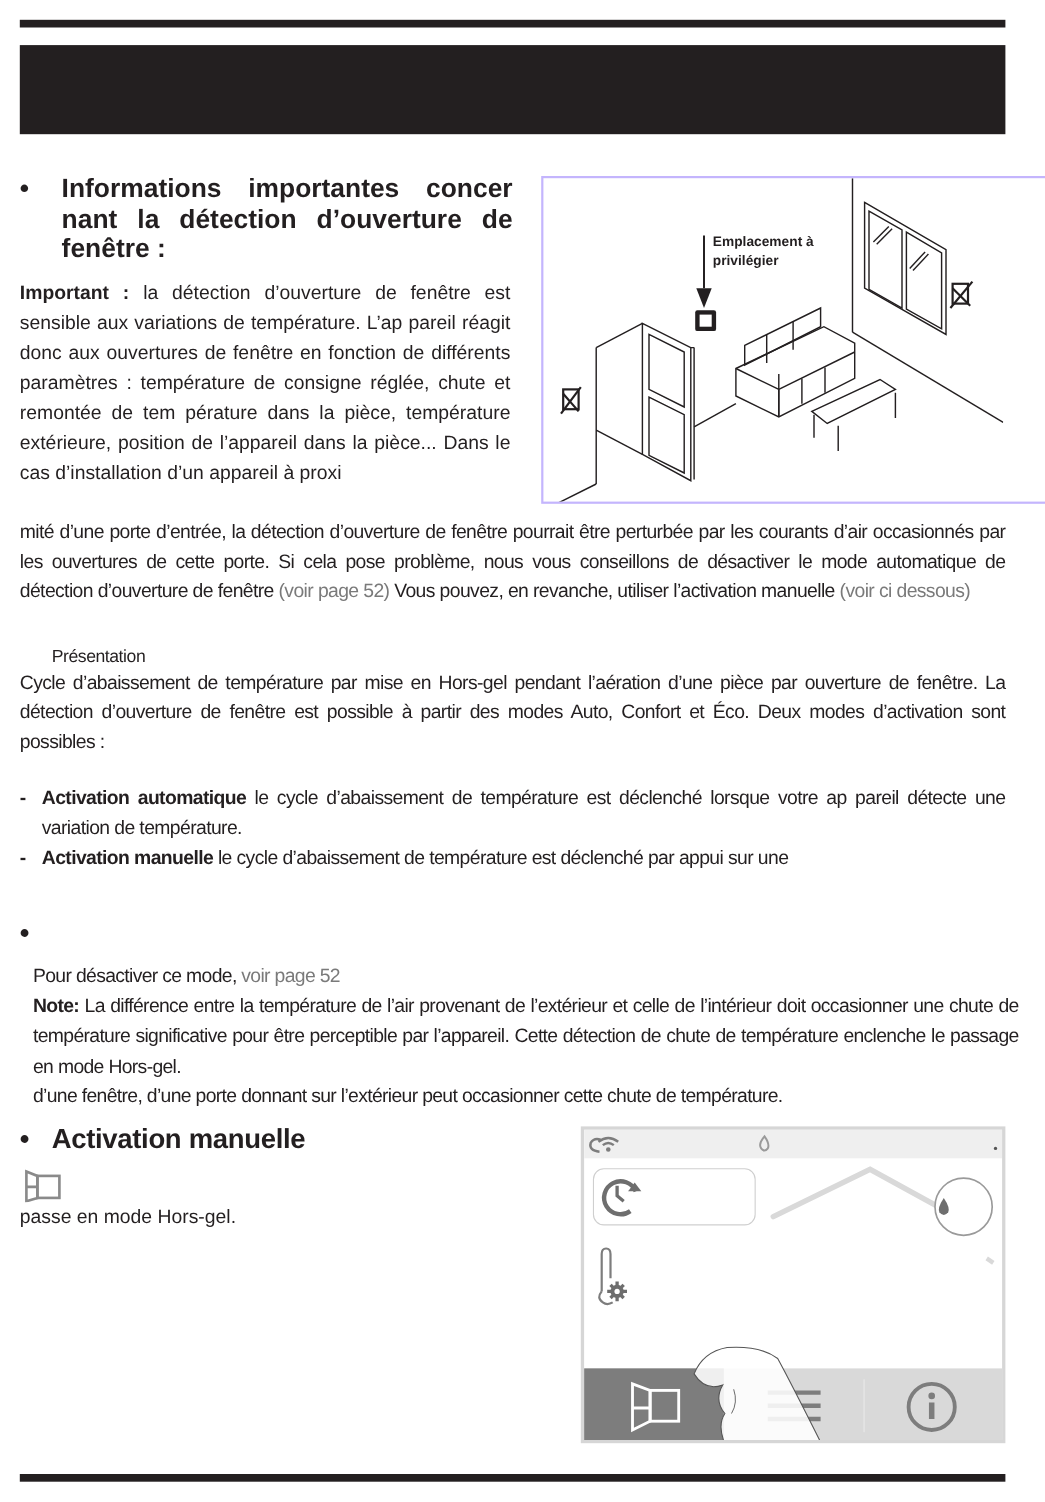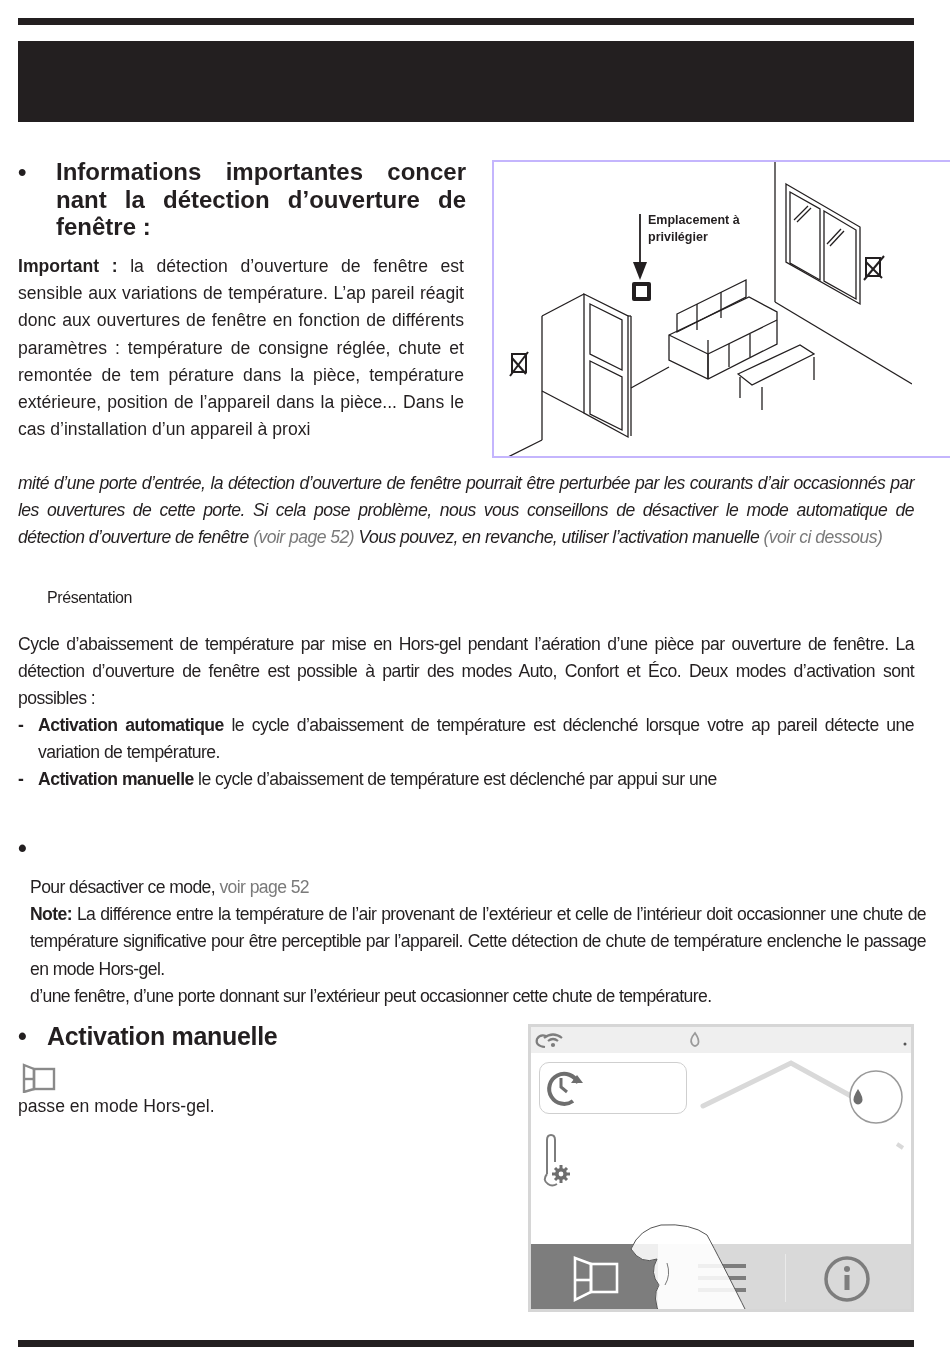--- a/index.html
+++ b/index.html
@@ -13,24 +13,24 @@
   .h-bullet { position: absolute; font-weight: bold; color: #231f20; }
   .h-bullet .dot { position: absolute; left: 0; top: 0; }
   .sec1-title { left: 18px; top: 158px; width: 448px; font-size: 24px; line-height: 27.5px; }
   .sec1-title .txt { display: block; margin-left: 38px; text-align: justify; text-align-last: left; }
 
   .para { position: absolute; font-size: 17.6px; line-height: 27.2px; color: #231f20; text-align: justify; }
   .para b { font-weight: bold; }
   .link { color: #7a7a7a; }
 
   .p-left { left: 18px; top: 253px; width: 446px; }
-  .p-full { left: 18px; top: 470px; width: 896px; letter-spacing: -0.55px; word-spacing: 0px; font-style: italic; }
+  .p-full { left: 18px; top: 470px; width: 896px; letter-spacing: -0.55px; word-spacing: 0px; }
 
   .pres-title { position: absolute; left: 47px; top: 589px; font-size: 16px; font-weight: normal; letter-spacing: -0.4px; }
-  .p-pres { left: 18px; top: 631px; width: 896px; letter-spacing: -0.55px; }
+  .p-pres { left: 18px; top: 607px; width: 896px; letter-spacing: -0.55px; }
   .list { position: absolute; left: 18px; top: 712px; width: 896px; font-size: 17.6px; line-height: 27.2px; letter-spacing: -0.55px; }
   .list .li { position: relative; padding-left: 20px; text-align: justify; }
   .list .li .dash { position: absolute; left: 0; top: 0; font-weight: bold; }
 
   .sec2-title { left: 18px; top: 832px; font-size: 25px; line-height: 32px; letter-spacing: -0.6px; }
   .sec2-title .txt { margin-left: 29px; }
   .p-auto { left: 18px; top: 874px; width: 896px; letter-spacing: -0.6px; margin-left: 12px; }
 
   .sec3-title { left: 18px; top: 1020px; font-size: 25px; line-height: 32px; letter-spacing: -0.3px; }
   .sec3-title .txt { margin-left: 29px; }

